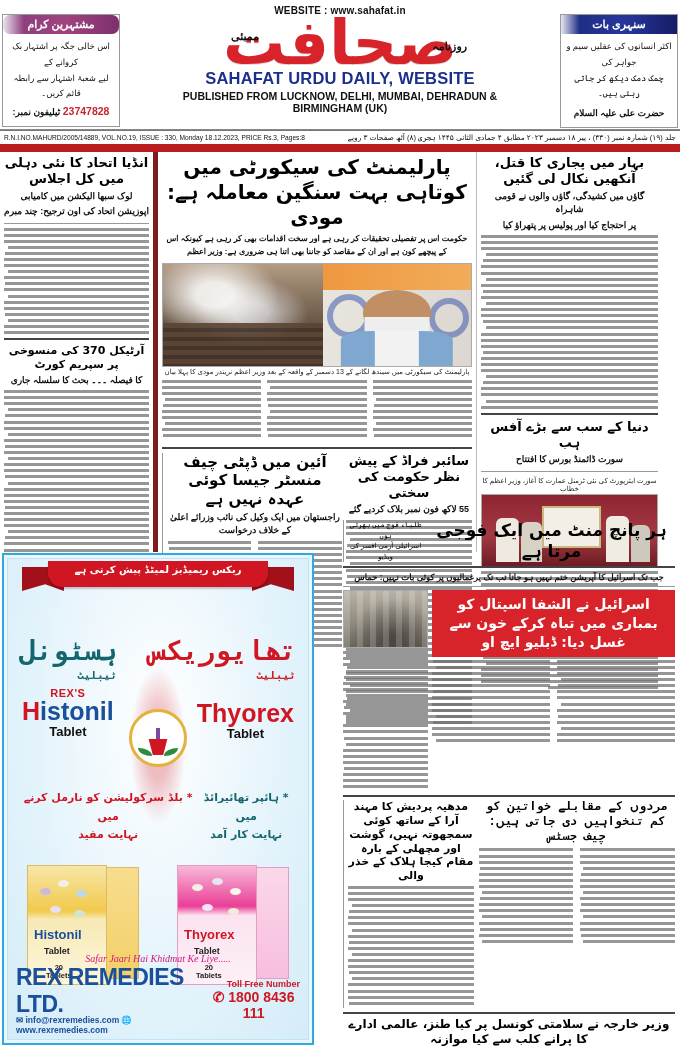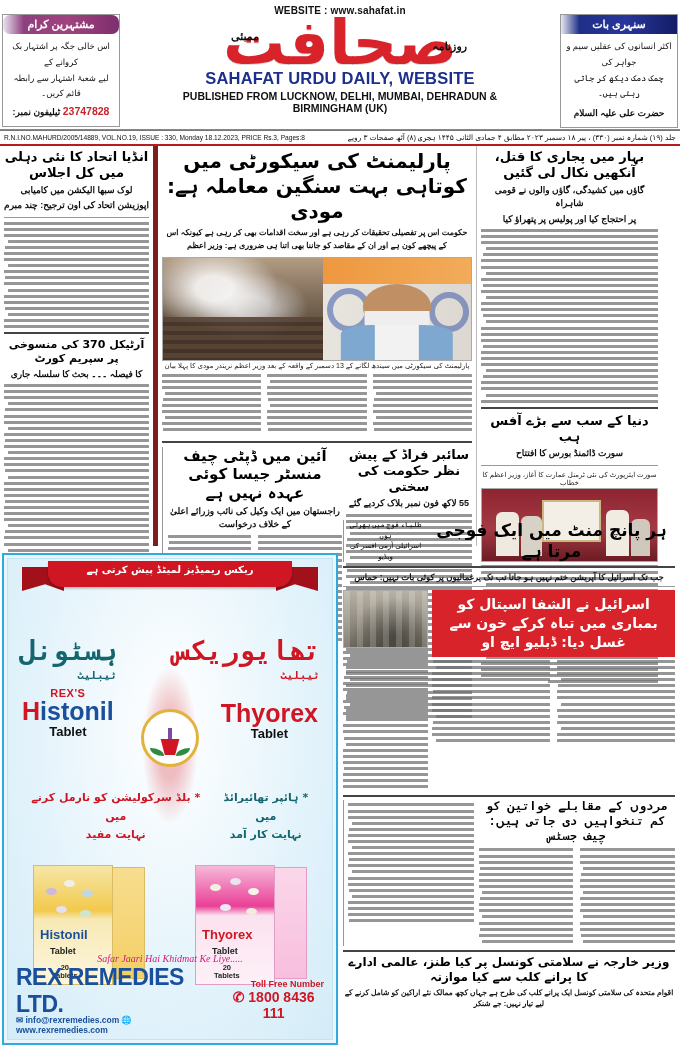--- a/index.html
+++ b/index.html
@@ -41,21 +41,21 @@
     text-shadow: 0 1px 0 rgba(0,0,0,.15);
   }
   .logo-sup { position:absolute; font-size: 11px; color:#111; direction: rtl; font-weight:bold; }
   .logo-sup.rozn { right: 38px; top: 26px; }
   .logo-sup.mum  { left: 56px; top: 16px; }
   .logo-en { font-size: 16.5px; font-weight: bold; color:#1b2f8c; letter-spacing: .2px; margin-top: -4px; }
   .logo-pub { font-size: 10.5px; font-weight: bold; color:#111; margin-top: 2px; }
 
   .reg-bar {
     display:flex; justify-content: space-between; align-items:center;
-    border-top: 1px solid #777; border-bottom: 2px solid #b91c1c;
+    border-top: 1px solid #777; border-bottom: 8px solid #b91c1c;
     padding: 2px 4px; font-size: 6.6px; color:#111;gap:28px;
   }
   .reg-bar .urdu-date { direction: rtl; font-size: 7.5px; }
 
   
   .news { display: flex; height: 400px; }
   .col { padding: 3px 4px; }
   .col.left  { width: 186px; border-left: 1px solid #bbb; order: 3; }
   .col.mid   { width: 318px; order: 2; }
   .col.right { width: 158px; border-right: 5px solid #7f1d1d; order: 1; }
@@ -116,21 +116,21 @@
 
   .ph-event{background:linear-gradient(180deg,#8d2430 0%,#a33a44 55%,#6d1b24 100%);}
   .ph-event .plaque{position:absolute;left:34%;top:16%;width:34%;height:58%;
      background:#f3efe6;border:2px solid #c9b87f;}
   .ph-event .p1{position:absolute;left:8%;bottom:6%;width:13%;height:62%;background:#efe9df;border-radius:6px 6px 0 0;}
   .ph-event .p2{position:absolute;left:22%;bottom:6%;width:12%;height:56%;background:#d8d2c6;border-radius:6px 6px 0 0;}
   .ph-event .p3{position:absolute;right:16%;bottom:6%;width:13%;height:64%;background:#f0ece2;border-radius:6px 6px 0 0;}
   .ph-event .p4{position:absolute;right:4%;bottom:6%;width:11%;height:52%;background:#cfc9bd;border-radius:6px 6px 0 0;}
 
   
-  .ad-wrap { position:absolute; left:2px; top:553px; width:336px; height:492px;
+  .ad-wrap { position:absolute; left:2px; top:553px; width:312px; height:492px;
      border:2px solid #2fa9e0; background:#eaf6fc; overflow:hidden; }
   .ad-inner { position:absolute; inset:3px; border:1px solid #bfe4f5; background:
      radial-gradient(ellipse at 50% 35%, #ffffff 0%, #e3f3fb 60%, #d4ecf8 100%); }
   .ribbon { position:absolute; top:0; left:14px; right:14px; height:42px; }
   .ribbon .band{position:absolute;left:26px;right:26px;top:2px;height:26px;background:#cf1622;
      border-radius:0 0 14px 14px;box-shadow:0 2px 2px rgba(0,0,0,.2);}
   .ribbon .tailL{position:absolute;left:0;top:8px;width:42px;height:24px;background:#a21019;
      clip-path:polygon(0 0,100% 0,100% 100%,55% 72%,0 100%);}
   .ribbon .tailR{position:absolute;right:0;top:8px;width:42px;height:24px;background:#a21019;
      clip-path:polygon(0 0,100% 0,100% 100%,45% 72%,0 100%);}
@@ -587,20 +587,21 @@
             <div class="ln"></div>
             <div class="ln"></div>
         </div>
       </div>
     </div>
 
     <div class="rule thick" style="margin:4px 0 3px;"></div>
 
     <div style="display:flex;gap:5px;">
       <div style="width:40%;border-left:1px solid #999;padding-left:4px;">
+        <div class="hl hl-sm">مدھیہ پردیش کا مہند آرا کے ساتھ کوئی سمجھوتہ نہیں، گوشت اور مچھلی کے بارہ مقام کیجا ہلاک کے خذر والی</div>
         <div class="body-text">
           <div class="ln"></div>
             <div class="ln"></div>
             <div class="ln"></div>
             <div class="ln"></div>
           <div class="ln"></div>
             <div class="ln"></div>
             <div class="ln"></div>
             <div class="ln"></div>
           <div class="ln"></div>

